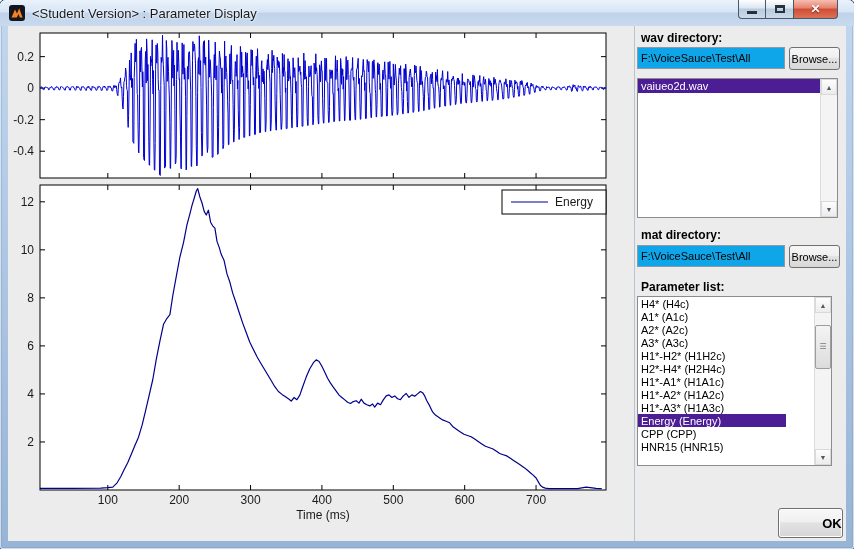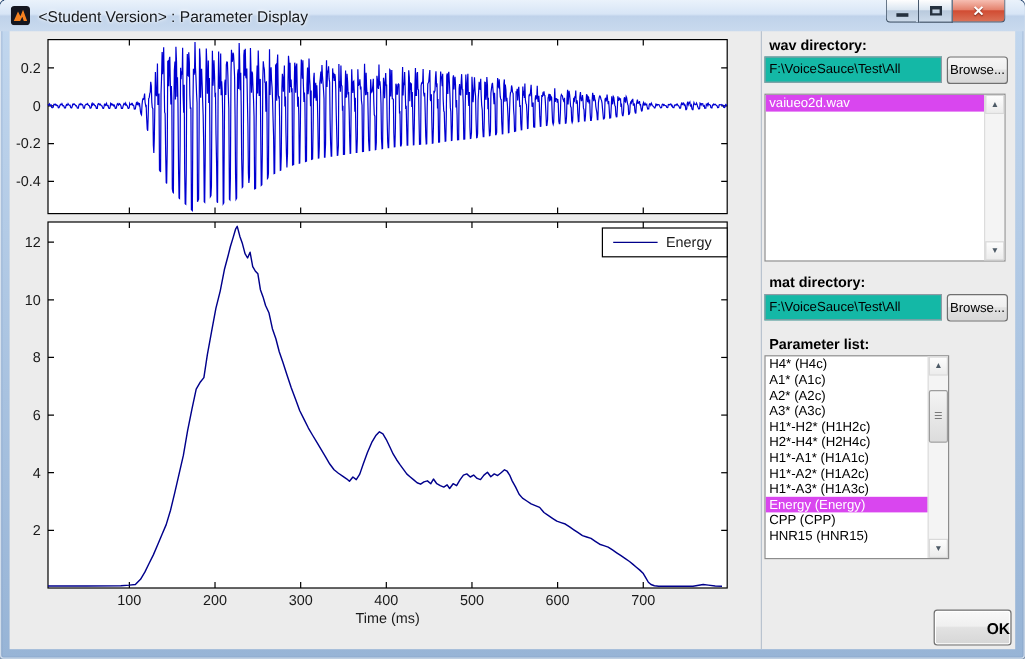--- a/index.html
+++ b/index.html
@@ -36,39 +36,39 @@
   .glyph-close{color:#fff;font-size:12px;font-weight:bold;line-height:1;text-shadow:0 1px 1px #6e1d10;}
   .client{
     position:absolute;left:8px;top:26px;width:838px;height:515px;
     background:#ececec;
   }
   .panel-divider{position:absolute;left:626px;top:0;width:1px;height:515px;background:#b9c3cf;}
   #figure-svg{position:absolute;left:0;top:0;}
   
   .rp-label{position:absolute;font-size:12px;font-weight:bold;color:#000;}
   .rp-input{
-    position:absolute;height:22px;border:1px solid #8f9aa4;background:#14b8a6;
+    position:absolute;height:22px;border:1px solid #8f9aa4;background:#0ea5e9;
     font-family:"Liberation Sans",sans-serif;font-size:11px;color:#000;padding:0 3px;
   }
   .rp-btn{
     position:absolute;border:1px solid #707070;border-radius:3px;
     background:linear-gradient(#f6f6f6,#efefef 45%,#e2e2e2 50%,#d8d8d8);
     font-family:"Liberation Sans",sans-serif;font-size:11px;color:#000;
     display:flex;align-items:center;justify-content:center;cursor:default;
   }
   .listbox{
     position:absolute;background:#fff;border:1px solid #8c8c8c;overflow:hidden;
   }
   .list-items{position:absolute;left:0;top:0;bottom:0;overflow:hidden;}
   .list-item{
     font-size:11px;line-height:13px;height:13px;padding:1px 0 0 3px;color:#000;
     white-space:nowrap;overflow:hidden;
   }
   .wav-item{height:14px;line-height:13px;}
-  .list-item.selected{background:#d946ef;color:#fff;}
+  .list-item.selected{background:#4c1d95;color:#fff;}
   .sb{
     position:absolute;right:0;top:0;bottom:0;width:17px;
     background:#f4f4f4;border-left:1px solid #dcdcdc;
   }
   .sb-btn{
     position:absolute;left:0;width:16px;height:16px;
     background:linear-gradient(#fdfdfd,#ececec);border:1px solid #d9d9d9;
     display:flex;align-items:center;justify-content:center;
     font-size:7px;color:#4d5a66;
   }
@@ -212,21 +212,21 @@
           <div class="sb-btn up">▲</div>
           <div class="sb-btn down">▼</div>
         </div>
       </div>
 
       <div class="rp-label" style="left:633px;top:202px;">mat directory:</div>
       <input class="rp-input" style="left: 629px; top: 219px; width: 148px;" value="F:\VoiceSauce\Test\All">
       <div class="rp-btn" style="left:781px;top:219px;width:51px;height:23px;">Browse...</div>
 
       <div class="rp-label" style="left:633px;top:254px;">Parameter list:</div>
-      <div class="listbox" style="left:629px;top:270px;width:154px;height:170px;">
+      <div class="listbox" style="left:629px;top:270px;width:195px;height:170px;">
         <div class="list-items" style="width:148px;" id="param-list-items">
             <div class="list-item param-item">H4* (H4c)</div>
             <div class="list-item param-item">A1* (A1c)</div>
             <div class="list-item param-item">A2* (A2c)</div>
             <div class="list-item param-item">A3* (A3c)</div>
             <div class="list-item param-item">H1*-H2* (H1H2c)</div>
             <div class="list-item param-item">H2*-H4* (H2H4c)</div>
             <div class="list-item param-item">H1*-A1* (H1A1c)</div>
             <div class="list-item param-item">H1*-A2* (H1A2c)</div>
             <div class="list-item param-item">H1*-A3* (H1A3c)</div>

